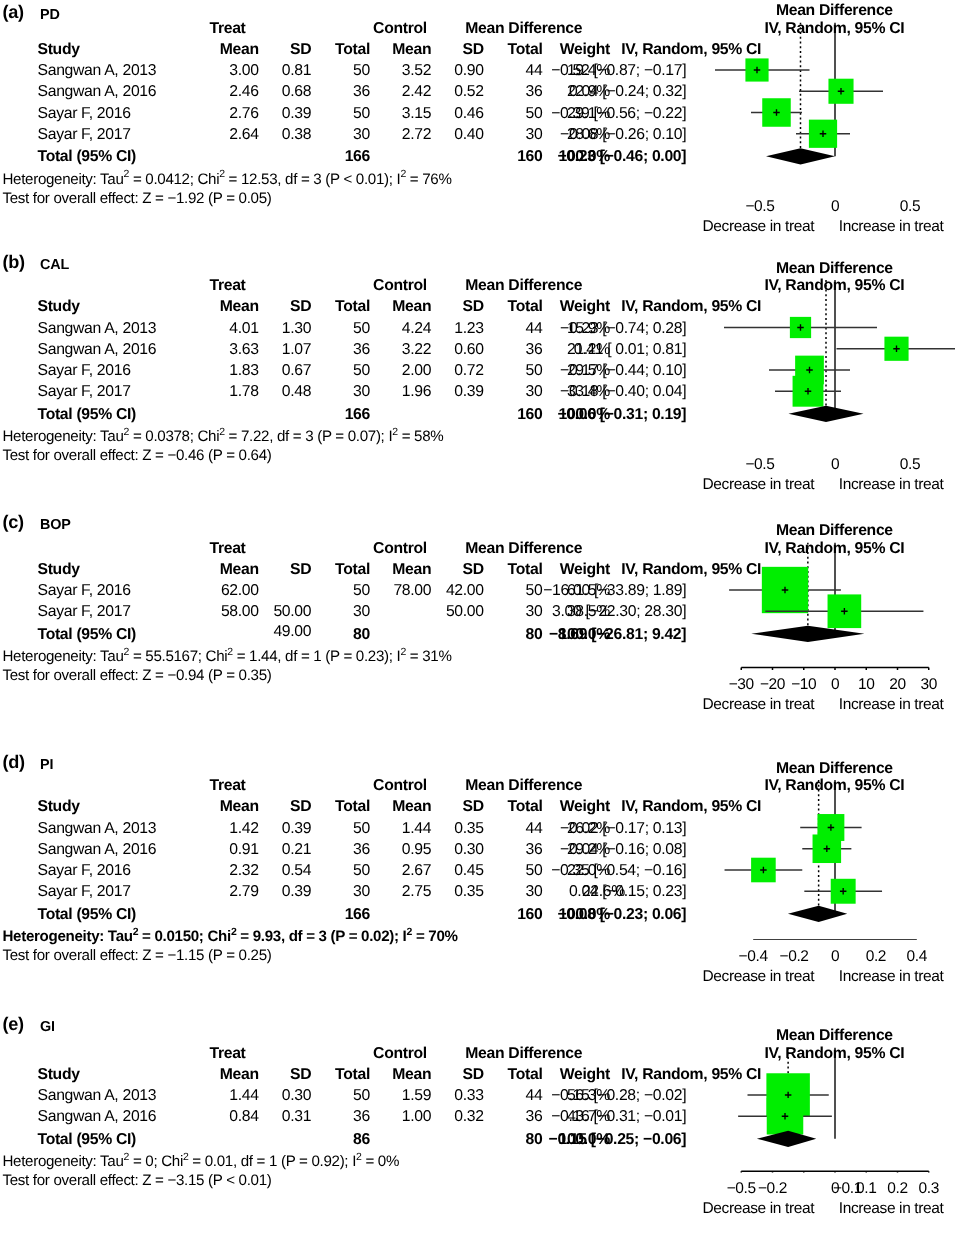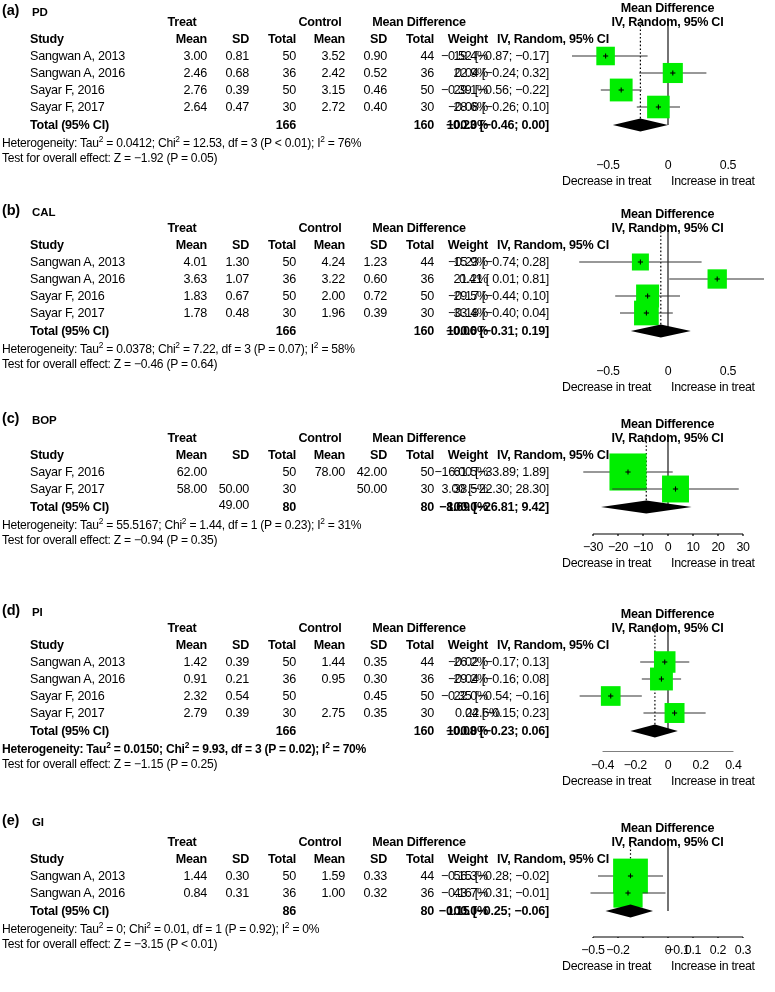--- a/index.html
+++ b/index.html
@@ -124,21 +124,21 @@
       <div class="cell " style="top:82px;left:0;width:249px;text-align:right;">0.39</div>
       <div class="cell " style="top:82px;left:0;width:296px;text-align:right;">50</div>
       <div class="cell " style="top:82px;left:0;width:345px;text-align:right;">3.15</div>
       <div class="cell " style="top:82px;left:0;width:387px;text-align:right;">0.46</div>
       <div class="cell " style="top:82px;left:0;width:434px;text-align:right;">50</div>
       <div class="cell " style="top:82px;left:0;width:488px;text-align:right;">29.1%</div>
       <div class="cell" style="top:82px;left:0;width:549px;text-align:right;">−0.39 [−0.56; −0.22]</div>
       <div class="trow" style="left:0;top:99px;width:560px;"></div>
       <div class="cell " style="top:99px;left:30px;">Sayar F, 2017</div>
       <div class="cell " style="top:99px;left:0;width:207px;text-align:right;">2.64</div>
-      <div class="cell " style="top:99px;left:0;width:249px;text-align:right;">0.47</div>
+      <div class="cell " style="top:99px;left:0;width:249px;text-align:right;">0.38</div>
       <div class="cell " style="top:99px;left:0;width:296px;text-align:right;">30</div>
       <div class="cell " style="top:99px;left:0;width:345px;text-align:right;">2.72</div>
       <div class="cell " style="top:99px;left:0;width:387px;text-align:right;">0.40</div>
       <div class="cell " style="top:99px;left:0;width:434px;text-align:right;">30</div>
       <div class="cell " style="top:99px;left:0;width:488px;text-align:right;">28.6%</div>
       <div class="cell" style="top:99px;left:0;width:549px;text-align:right;">−0.08 [−0.26;  0.10]</div>
       <div class="cell b" style="top:117px;left:30px;">Total (95% CI)</div>
       <div class="cell b" style="top:117px;left:0;width:296px;text-align:right;">166</div>
       <div class="cell b" style="top:117px;left:0;width:434px;text-align:right;">160</div>
       <div class="cell b" style="top:117px;left:0;width:488px;text-align:right;">100.0%</div>
@@ -386,20 +386,21 @@
       <div class="cell " style="top:71px;left:0;width:345px;text-align:right;">0.95</div>
       <div class="cell " style="top:71px;left:0;width:387px;text-align:right;">0.30</div>
       <div class="cell " style="top:71px;left:0;width:434px;text-align:right;">36</div>
       <div class="cell " style="top:71px;left:0;width:488px;text-align:right;">29.2%</div>
       <div class="cell" style="top:71px;left:0;width:549px;text-align:right;">−0.04 [−0.16;  0.08]</div>
       <div class="trow" style="left:0;top:88px;width:560px;"></div>
       <div class="cell " style="top:88px;left:30px;">Sayar F, 2016</div>
       <div class="cell " style="top:88px;left:0;width:207px;text-align:right;">2.32</div>
       <div class="cell " style="top:88px;left:0;width:249px;text-align:right;">0.54</div>
       <div class="cell " style="top:88px;left:0;width:296px;text-align:right;">50</div>
+      <div class="cell " style="top:88px;left:0;width:345px;text-align:right;">2.67</div>
       <div class="cell " style="top:88px;left:0;width:387px;text-align:right;">0.45</div>
       <div class="cell " style="top:88px;left:0;width:434px;text-align:right;">50</div>
       <div class="cell " style="top:88px;left:0;width:488px;text-align:right;">22.0%</div>
       <div class="cell" style="top:88px;left:0;width:549px;text-align:right;">−0.35 [−0.54; −0.16]</div>
       <div class="trow" style="left:0;top:105px;width:560px;"></div>
       <div class="cell " style="top:105px;left:30px;">Sayar F, 2017</div>
       <div class="cell " style="top:105px;left:0;width:207px;text-align:right;">2.79</div>
       <div class="cell " style="top:105px;left:0;width:249px;text-align:right;">0.39</div>
       <div class="cell " style="top:105px;left:0;width:296px;text-align:right;">30</div>
       <div class="cell " style="top:105px;left:0;width:345px;text-align:right;">2.75</div>

